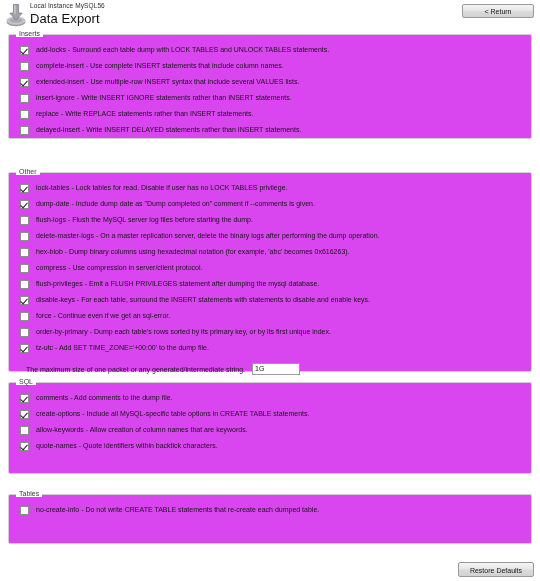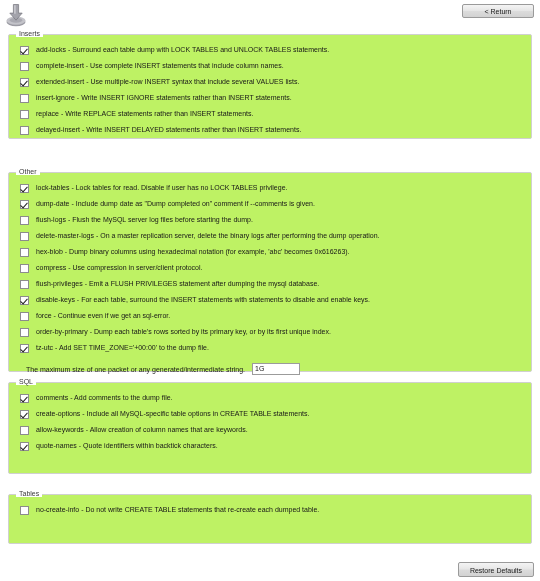--- a/index.html
+++ b/index.html
@@ -65,21 +65,21 @@
     box-sizing: border-box;
   }
 
   
   .group {
     position: absolute;
     left: 8px;
     right: 8px;
     border: 1px solid #d0d0d0;
     border-radius: 2px;
-    background: #bef264;
+    background: #d946ef;
     box-sizing: border-box;
   }
   .group-label {
     position: absolute;
     top: -5px;
     left: 7px;
     background: #ffffff;
     padding: 0 3px;
     font-size: 7px;
     color: #3a3a3a;
@@ -177,20 +177,24 @@
 <div class="header">
   <div class="header-icon">
     <svg width="26" height="26" viewBox="0 0 26 26">
       <ellipse cx="13" cy="20" rx="9.5" ry="4.2" fill="#9b9ba3"></ellipse>
       <ellipse cx="13" cy="18.6" rx="9.5" ry="4.2" fill="#c3c3c9"></ellipse>
       <ellipse cx="13" cy="18.2" rx="6.2" ry="2.5" fill="#a9a9b1"></ellipse>
       <path d="M10.4 2.5 h5.2 v8.6 h3.6 L13 18.2 6.8 11.1 h3.6 z" fill="#a3a3ab" stroke="#74747d" stroke-width="0.7" stroke-linejoin="round"></path>
       <path d="M11.1 3.2 h1.6 v8.6 h-1.6 z" fill="#c9c9cf"></path>
     </svg>
   </div>
+  <div class="header-text">
+    <div class="header-sub">Local Instance MySQL56</div>
+    <div class="header-title">Data Export</div>
+  </div>
   <div class="return-btn">&lt; Return</div>
 </div>
 
 <div id="groups-container">
     <div class="group" style="top: 34px; height: 105px;">
       <div class="group-label">Inserts</div>
       <div class="group-body">
         <div class="row">
           <span class="cb checked"></span>
           <span class="row-label">add-locks - Surround each table dump with LOCK TABLES and UNLOCK TABLES statements.</span>

